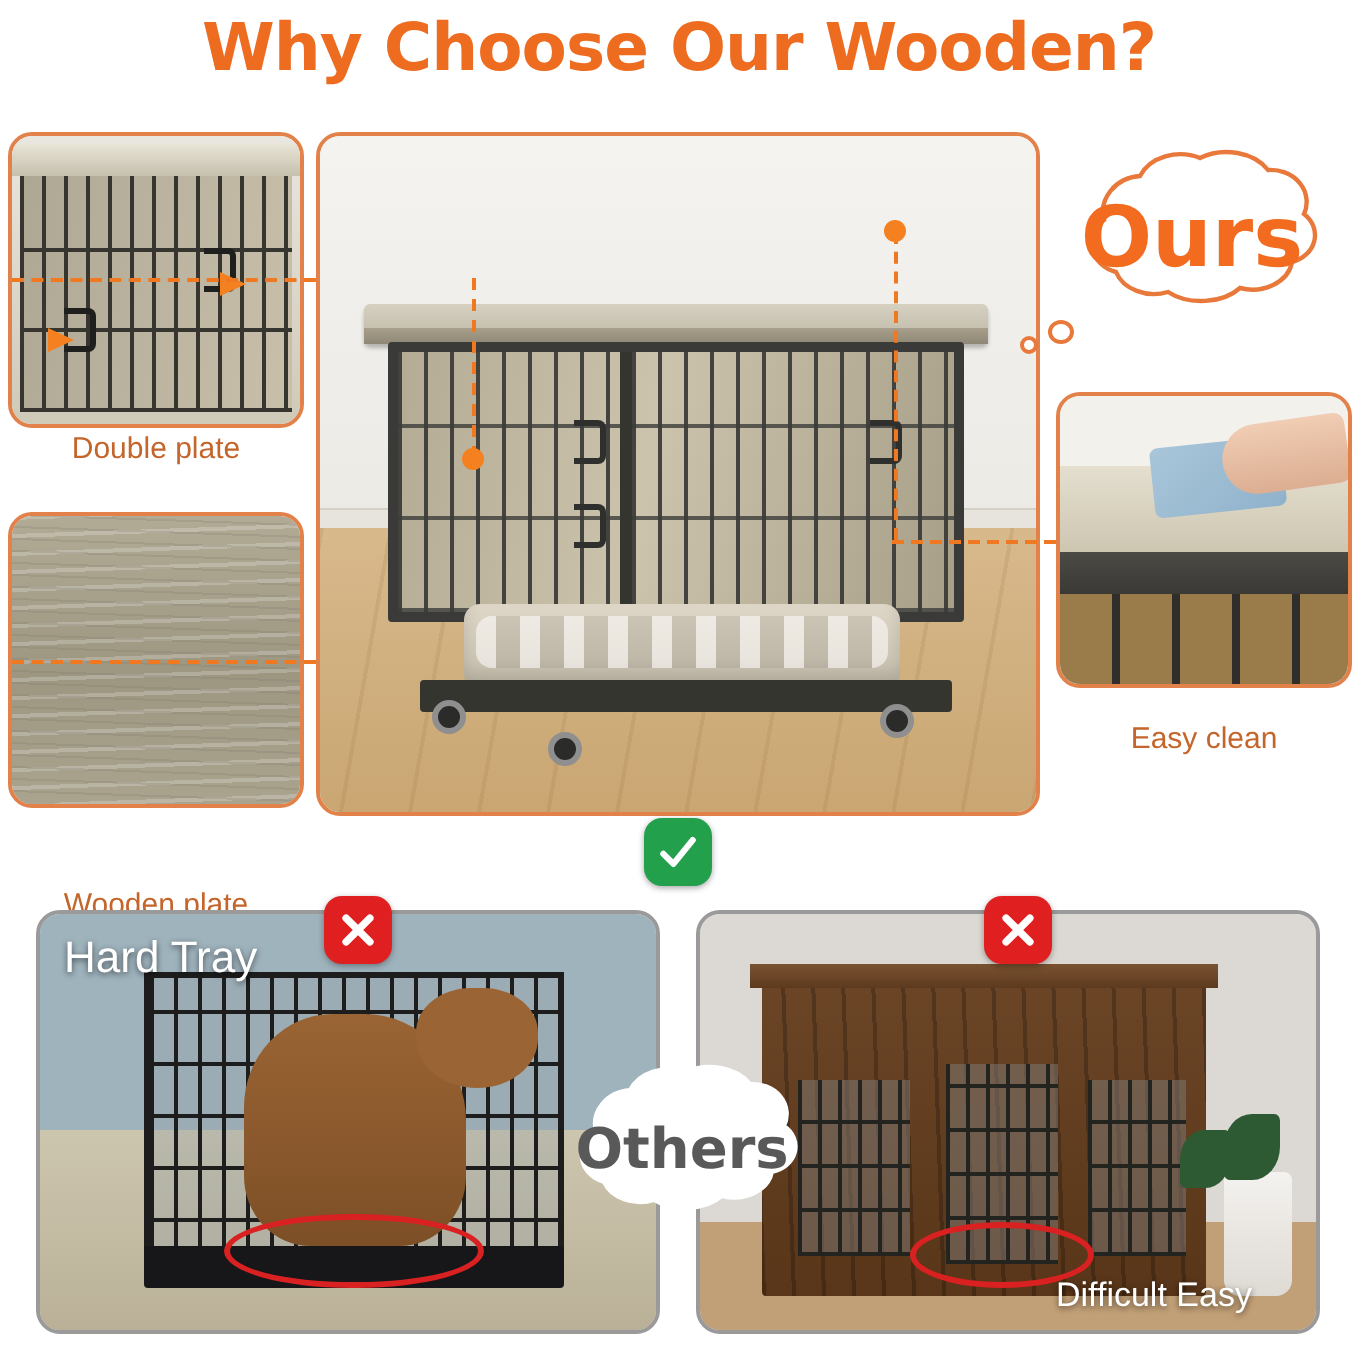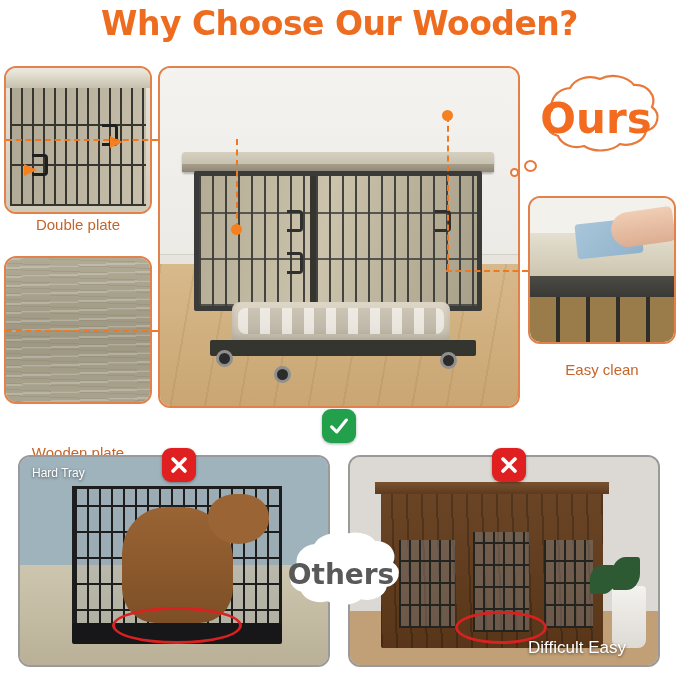--- a/index.html
+++ b/index.html
@@ -60,21 +60,21 @@
     font-size: 15px;
     font-family: "Liberation Sans", sans-serif;
   }
   #cap-doors { left: 4px;   top: 216px; width: 148px; }
   #cap-plate { left: 4px;   top: 408px; width: 148px; margin-top: 36px; }
   #cap-clean { left: 528px; top: 361px; width: 148px; }
 
   .cap-white {
     position: absolute;
     color: #ffffff;
-    font-size: 12px;
+    font-size: 22px;
     text-shadow: 0 1px 3px rgba(0,0,0,.6);
     z-index: 40;
     white-space: nowrap;
   }
   #cap-hardtray  { left: 32px;  top: 466px; }
   #cap-diffclean { left: 528px; top: 638px; font-size: 17px; }
 
   
   .hero-wall { position:absolute; left:0; top:0; width:100%; height:62%;
                background:linear-gradient(#f4f3f0,#ebe9e4); }

